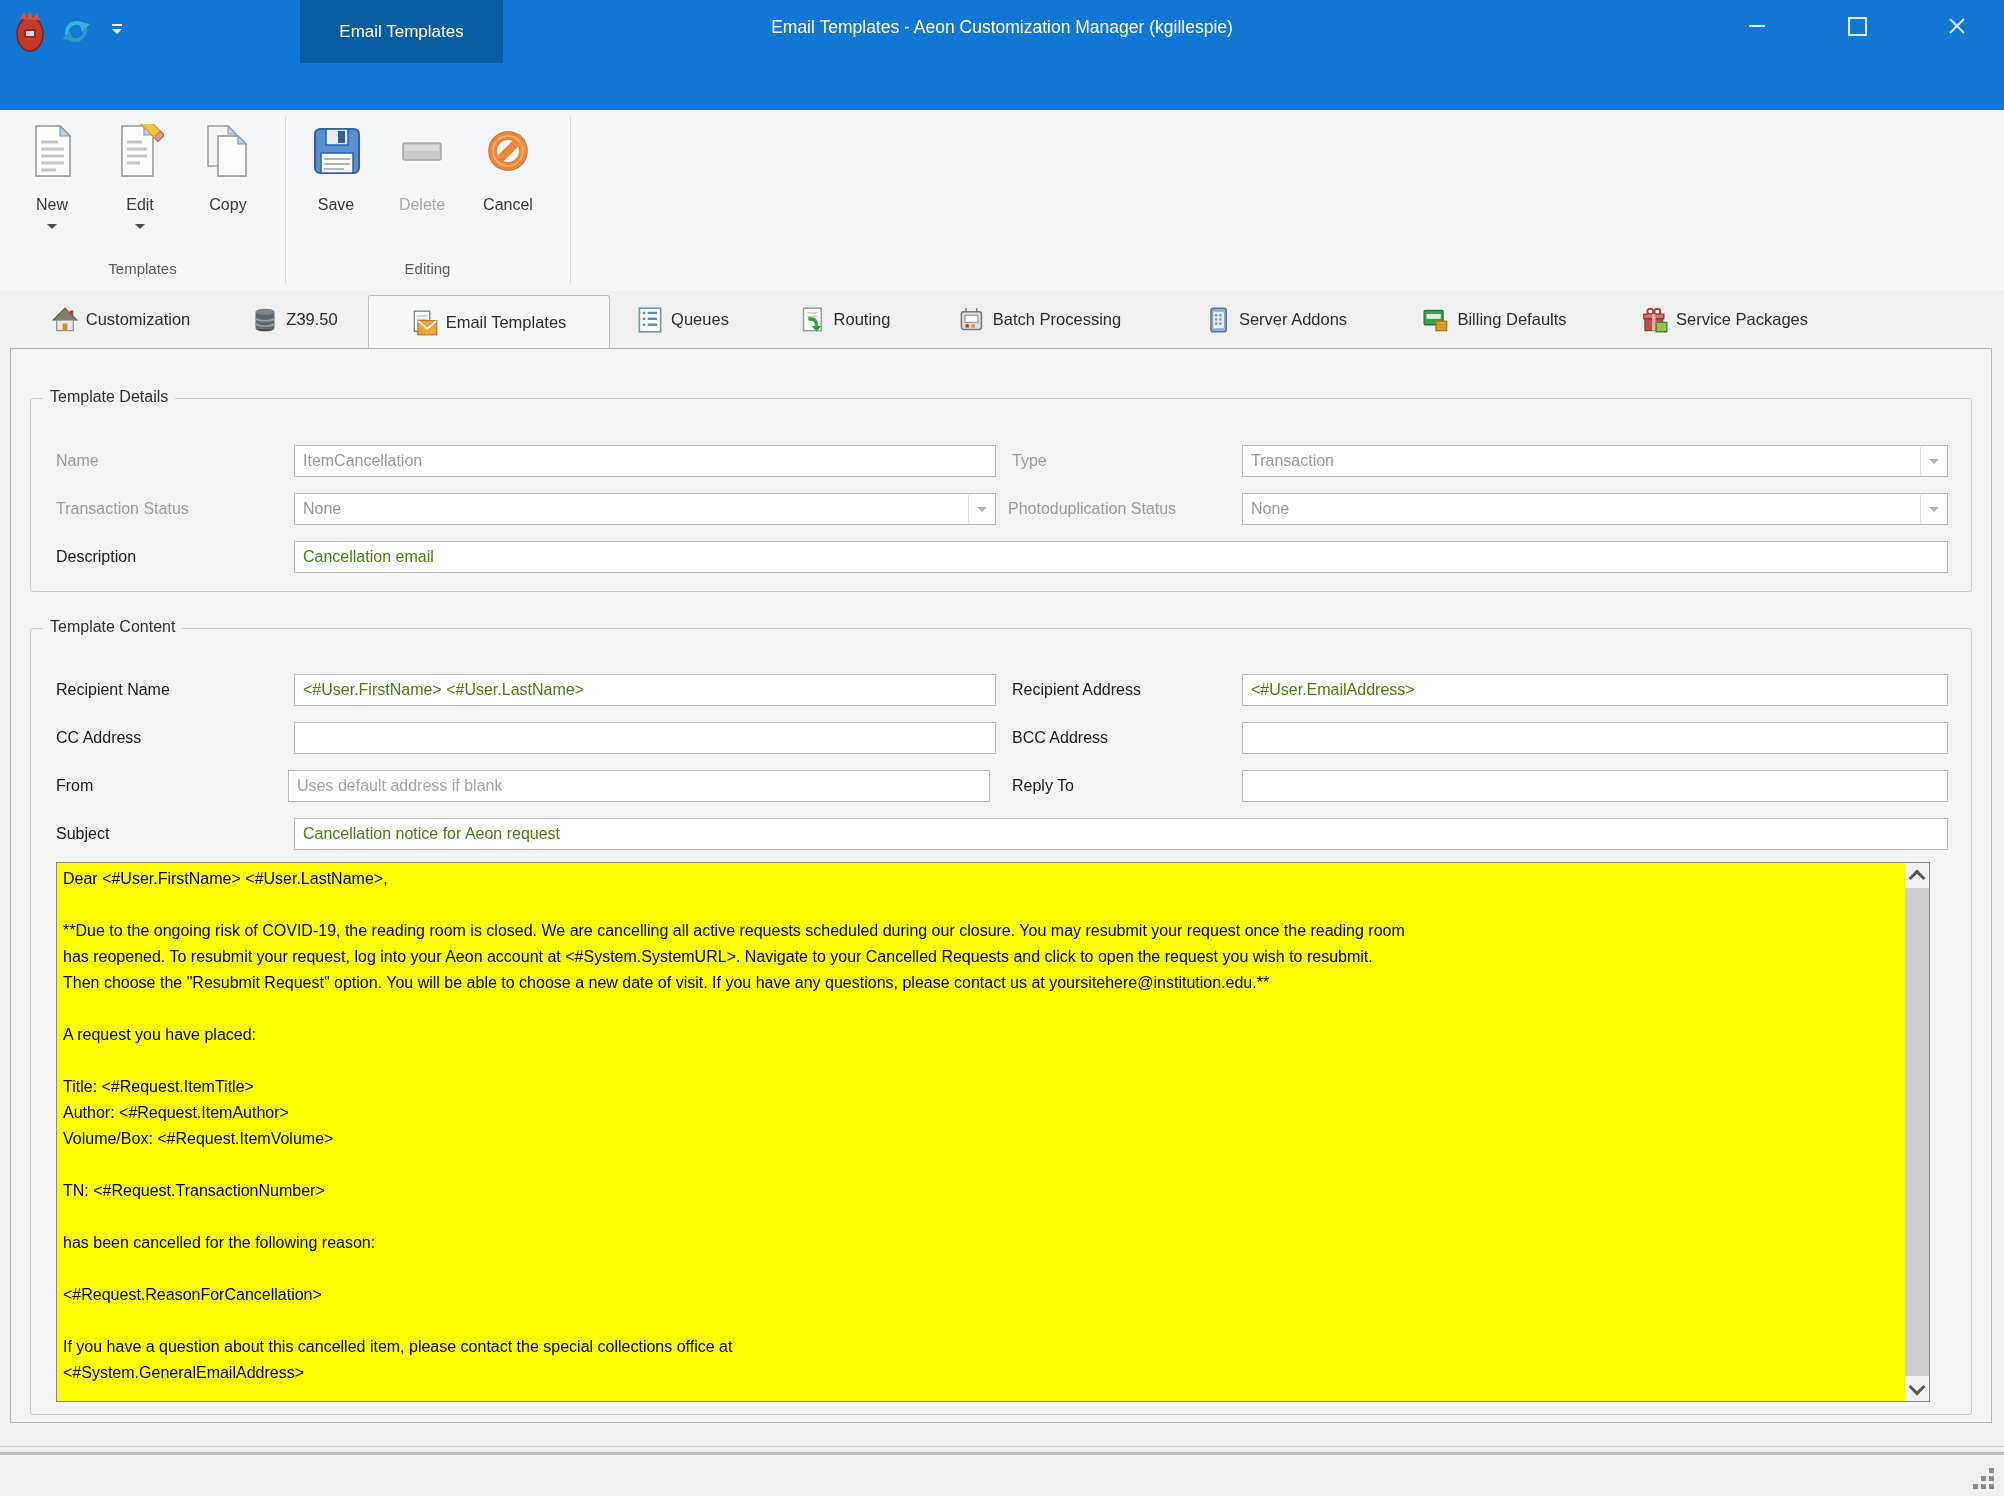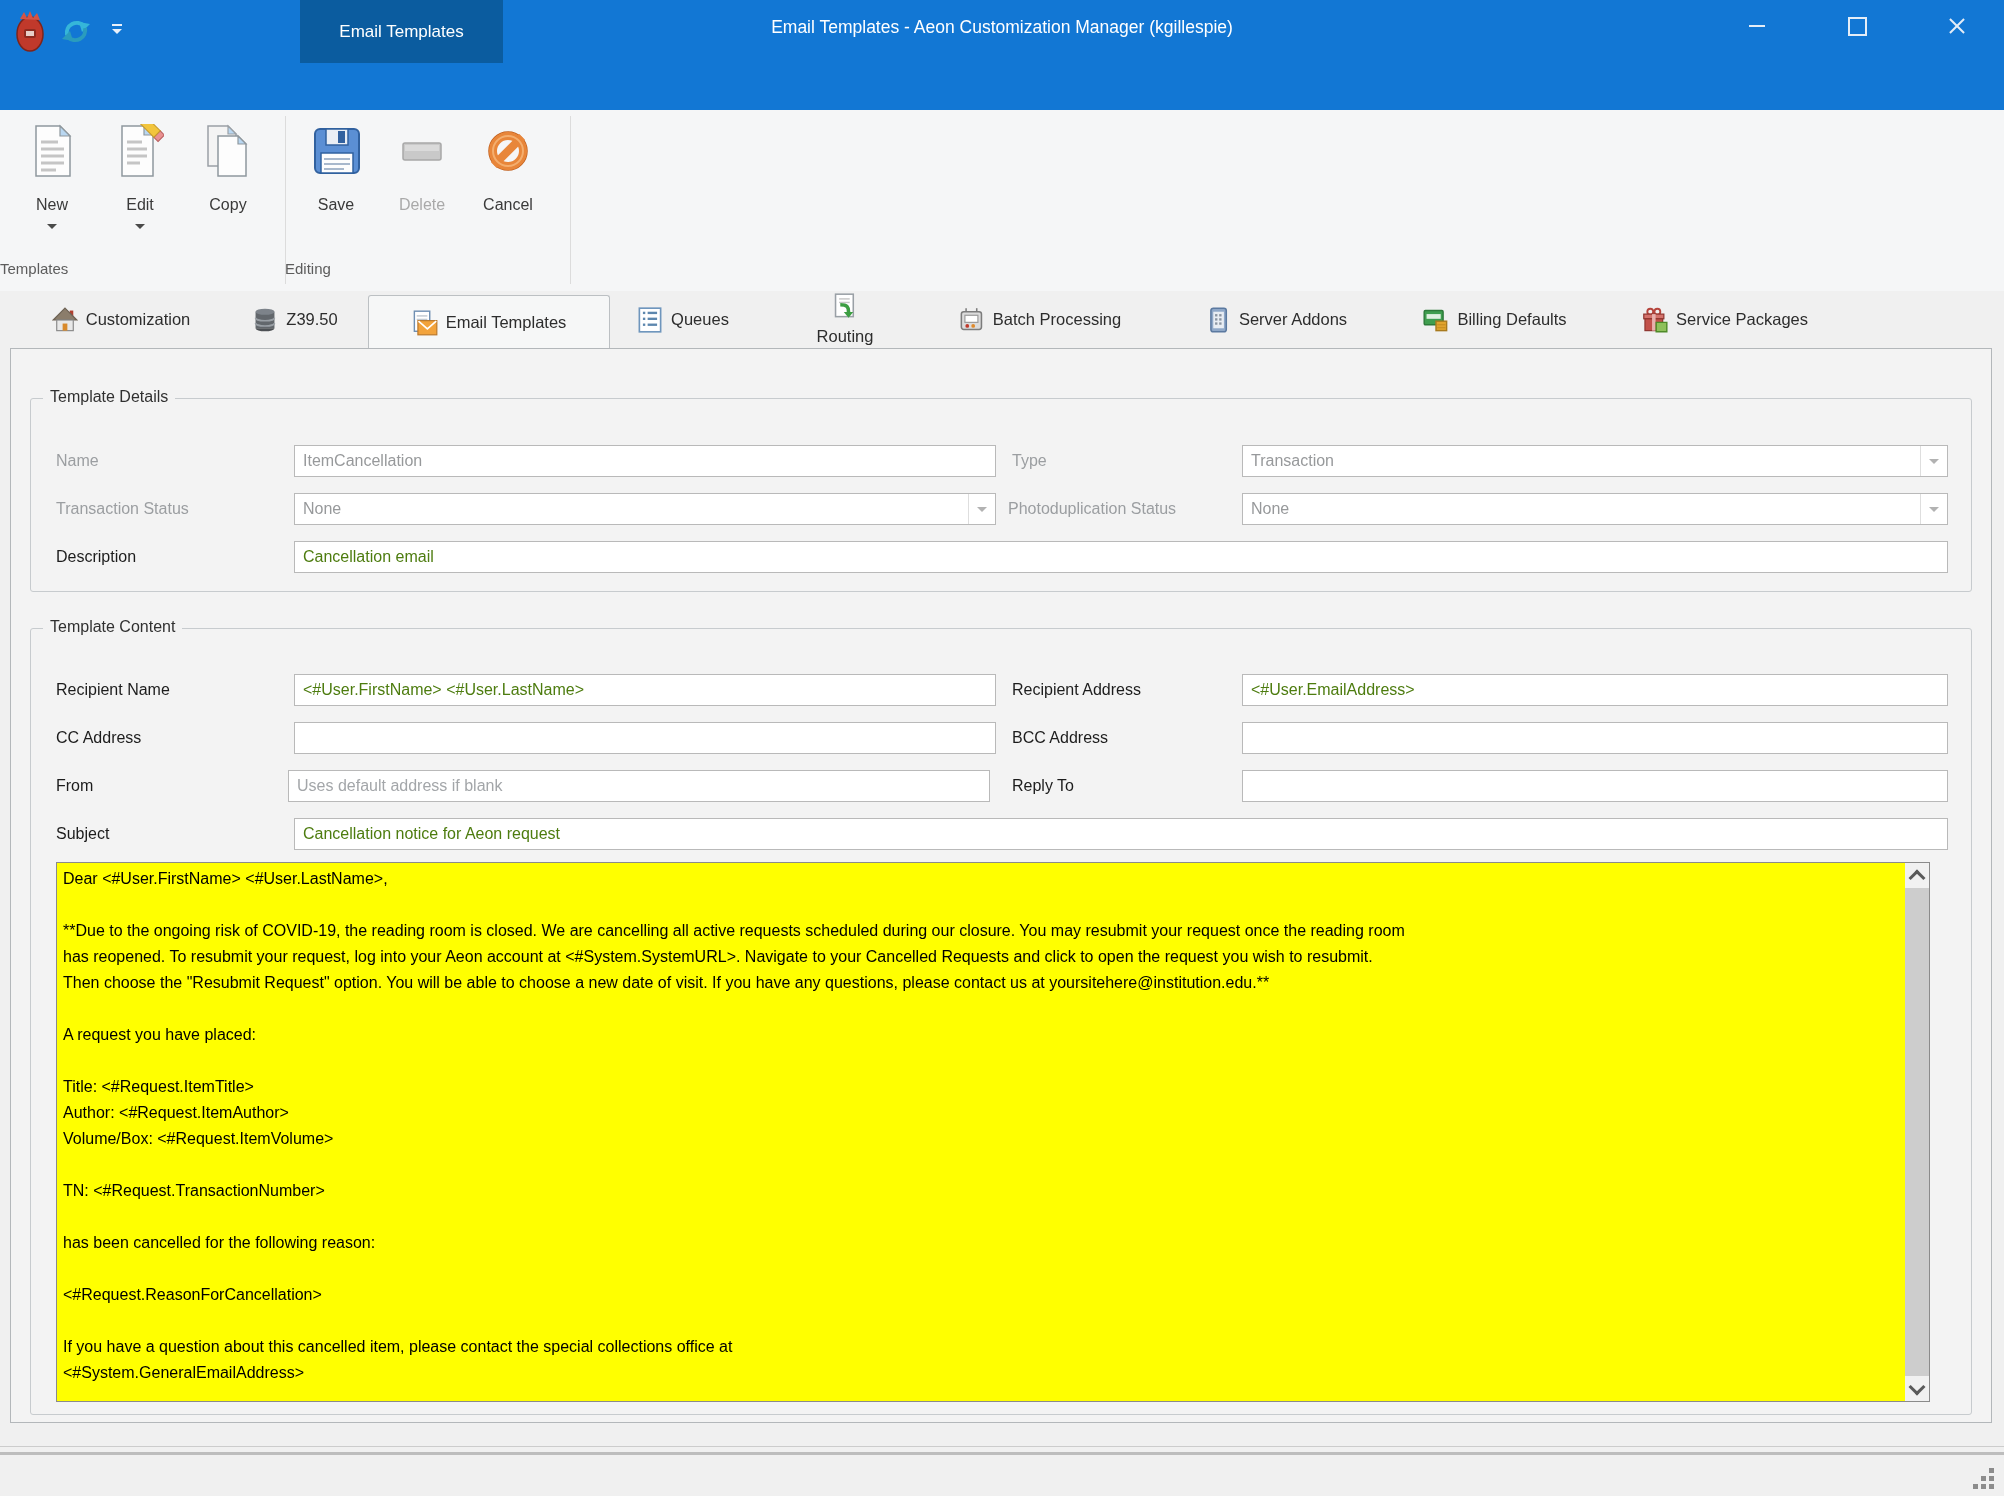--- a/index.html
+++ b/index.html
@@ -35,21 +35,21 @@
     display:flex;align-items:center;justify-content:center;color:#fff;font-weight:bold;font-size:16px;}
 
   
   .ribbon{left:0;top:110px;width:2004px;height:181px;background:#f5f6f7;border-bottom:1px solid #d8d8d8;}
   .rbtn{position:absolute;top:8px;width:80px;height:150px;text-align:center;}
   .ric{position:absolute;left:0;right:0;top:6px;height:60px;display:flex;justify-content:center;}
   .rlb{position:absolute;left:-10px;right:-10px;top:78px;font-size:16px;color:#3a3a3a;}
   .rcaret{position:absolute;left:50%;top:106px;margin-left:-5px;width:0;height:0;border-left:5px solid transparent;border-right:5px solid transparent;border-top:5px solid #4a4a4a;}
   .rbtn.disabled .rlb{color:#a9a9a9;}
   .rsep{position:absolute;top:6px;width:1px;height:168px;background:#dcdcdc;}
-  .rgrp{position:absolute;top:150px;height:22px;font-size:15px;color:#5c5c5c;}
+  .rgrp{position:absolute;top:150px;height:22px;text-align:center;font-size:15px;color:#5c5c5c;}
 
   
   .navtabs{left:0;top:291px;width:2004px;height:57px;background:#f0f0f0;}
   .ntab{position:absolute;top:0;height:57px;display:flex;align-items:center;justify-content:center;gap:8px;font-size:16.5px;color:#2d2d2d;}
   .ntab.active{top:4px;height:53px;background:#f6f7f7;border:1px solid #bcc0c3;border-bottom:none;border-radius:3px 3px 0 0;}
   .nic{display:flex;width:26px;height:26px;}
 
   
   .panel{left:10px;top:348px;width:1982px;height:1075px;background:#f3f3f3;border:1px solid #b3b7ba;box-sizing:border-box;}
   .groupbox{position:absolute;border:1px solid #c7cbce;border-radius:3px;text-align:right;}
@@ -291,21 +291,21 @@
             <rect x="5" y="9" width="2" height="2"></rect>
               <rect x="9" y="9" width="8" height="2"></rect>
             <rect x="5" y="14" width="2" height="2"></rect>
               <rect x="9" y="14" width="8" height="2"></rect>
           </g>
         </svg>
       </span>
       <span>Queues</span>
     </div>
 
-    <div class="ntab" style="left:784px;width:122px;flex-direction:column;">
+    <div class="ntab" style="left:784px;width:122px;">
       <span class="nic">
         <svg width="26" height="26" viewBox="0 0 22 22">
           <rect x="3" y="1" width="15" height="19" fill="#fff" stroke="#9aa0a6" stroke-width="1.3"></rect>
           <g stroke="#c5c5c5" stroke-width="1.2">
               <line x1="6" y1="5" x2="15" y2="5"></line>
               <line x1="6" y1="8" x2="15" y2="8"></line>
             </g>
           <path d="M7 10 C13 10 14 12 14 16" stroke="#3d9e43" stroke-width="3" fill="none"></path>
           <polygon points="10,16 18,16 14,21" fill="#3d9e43"></polygon>
         </svg>

